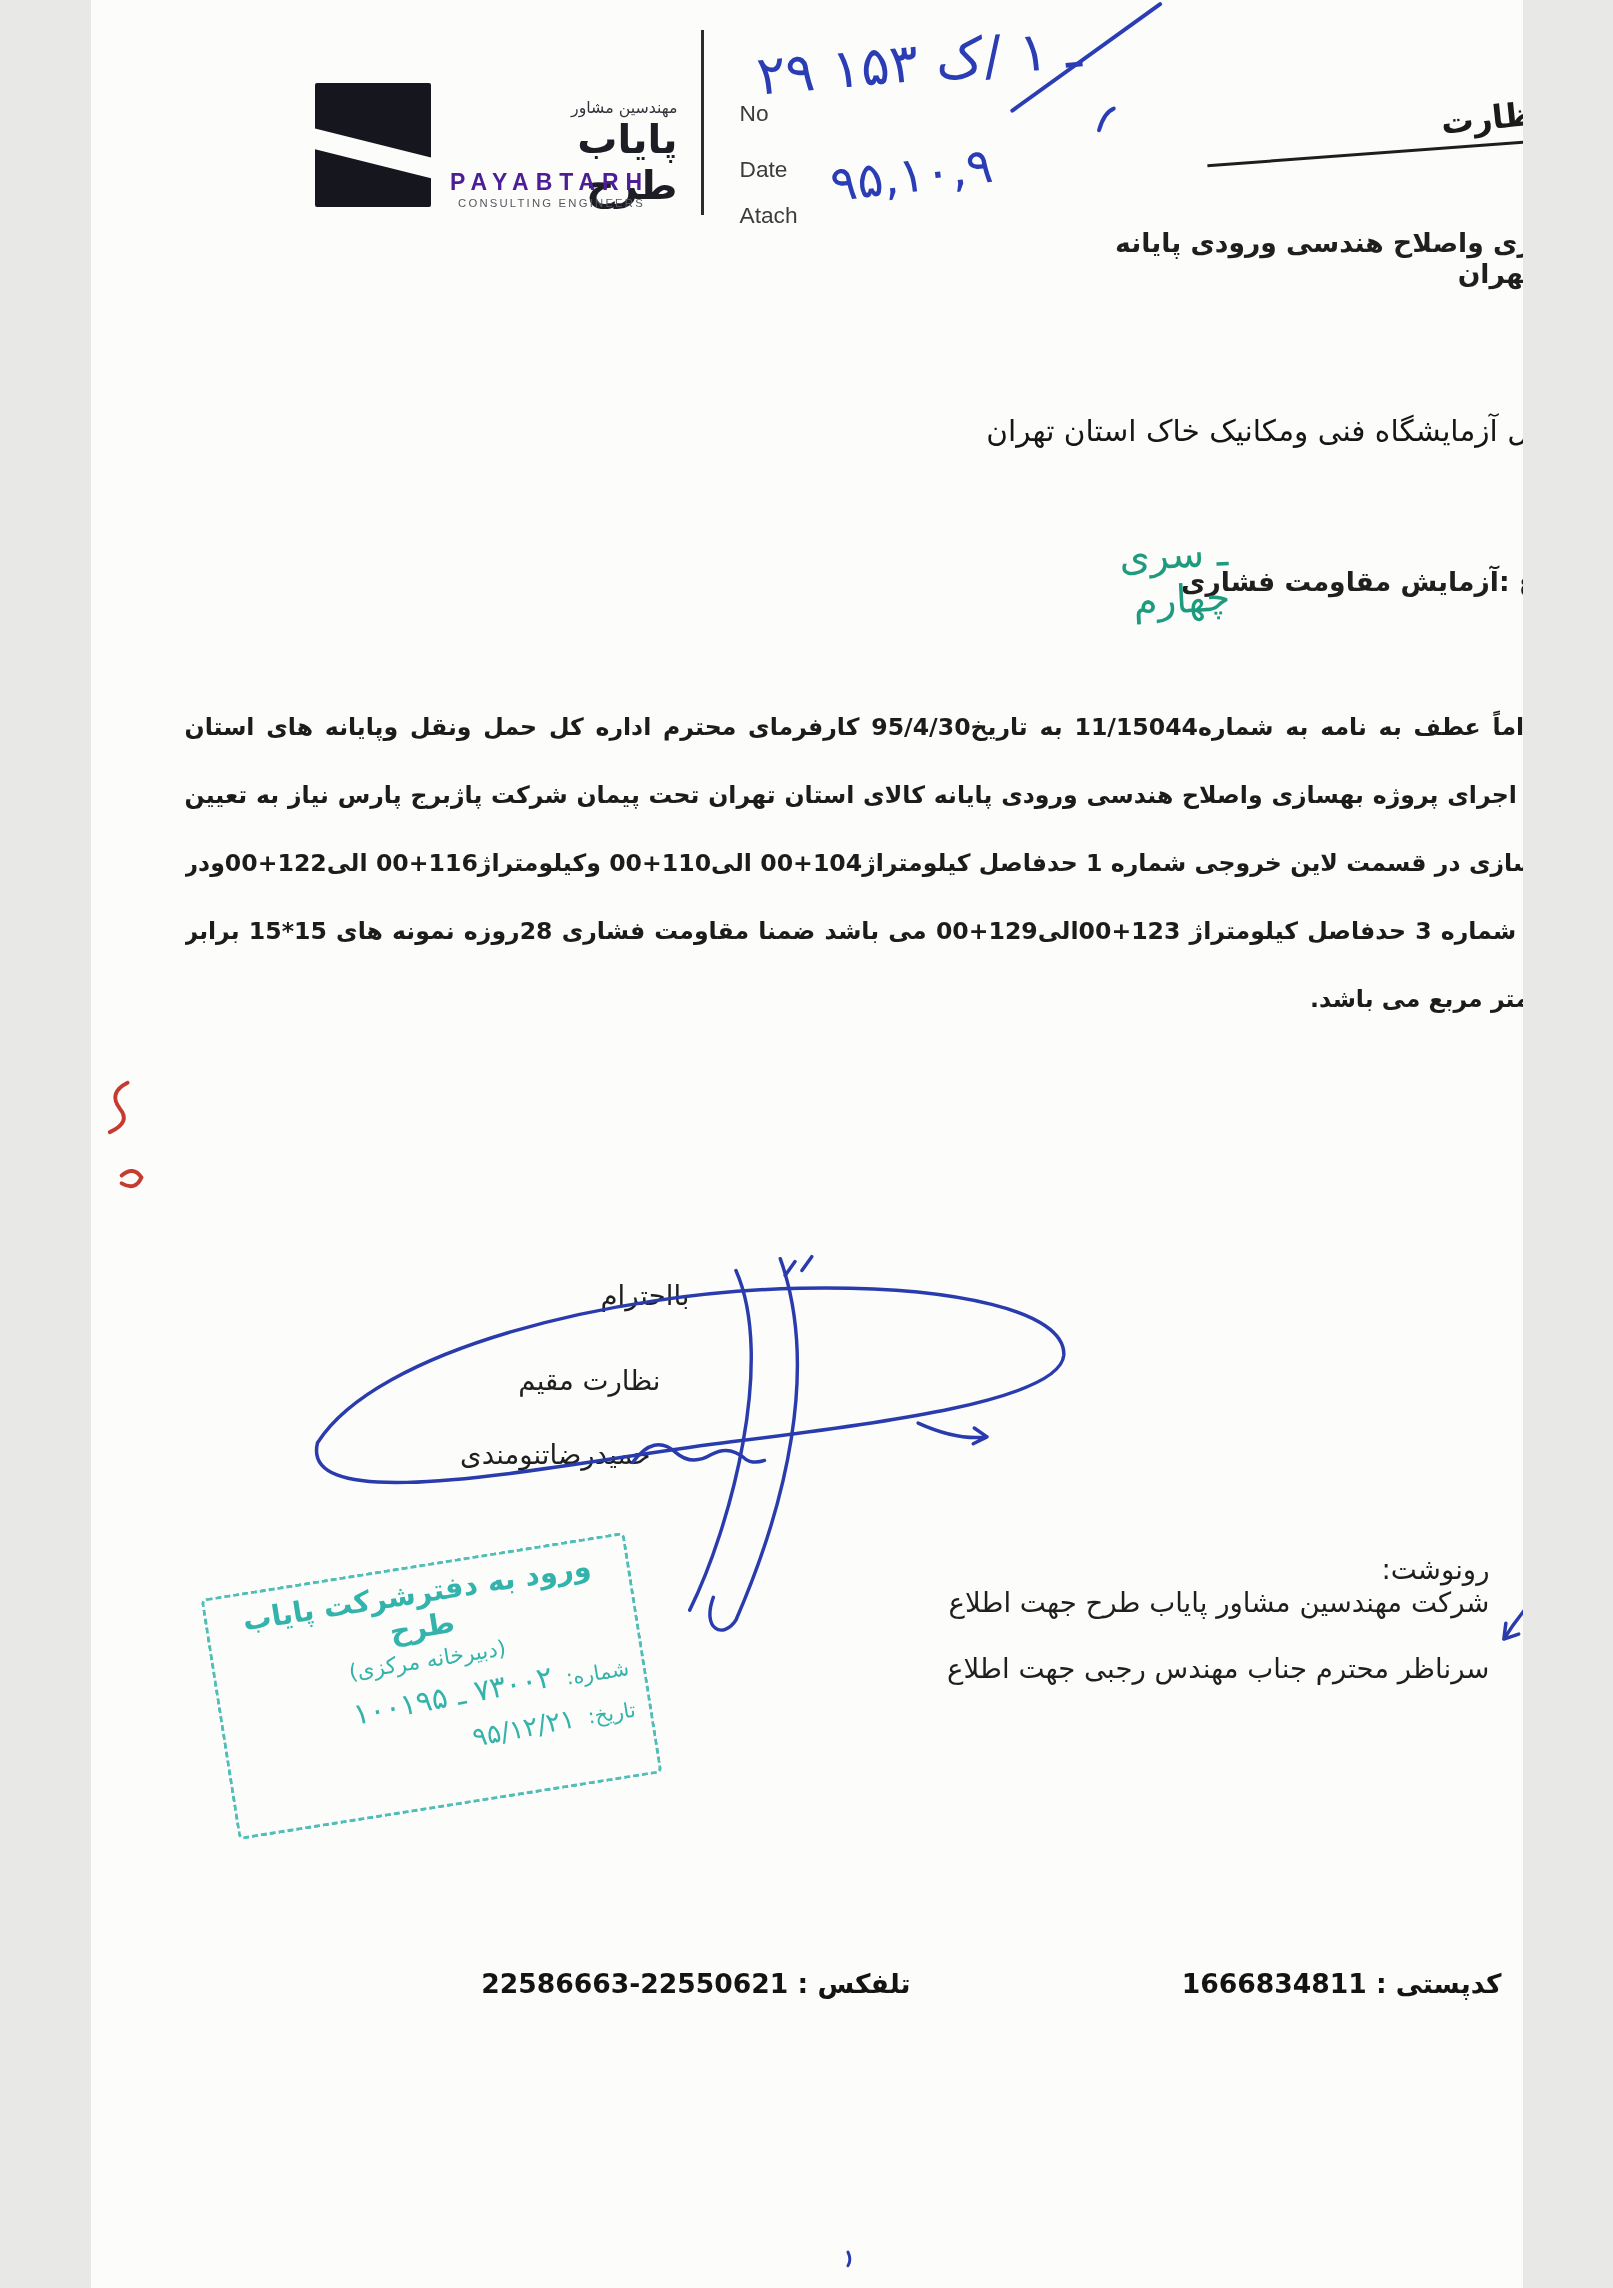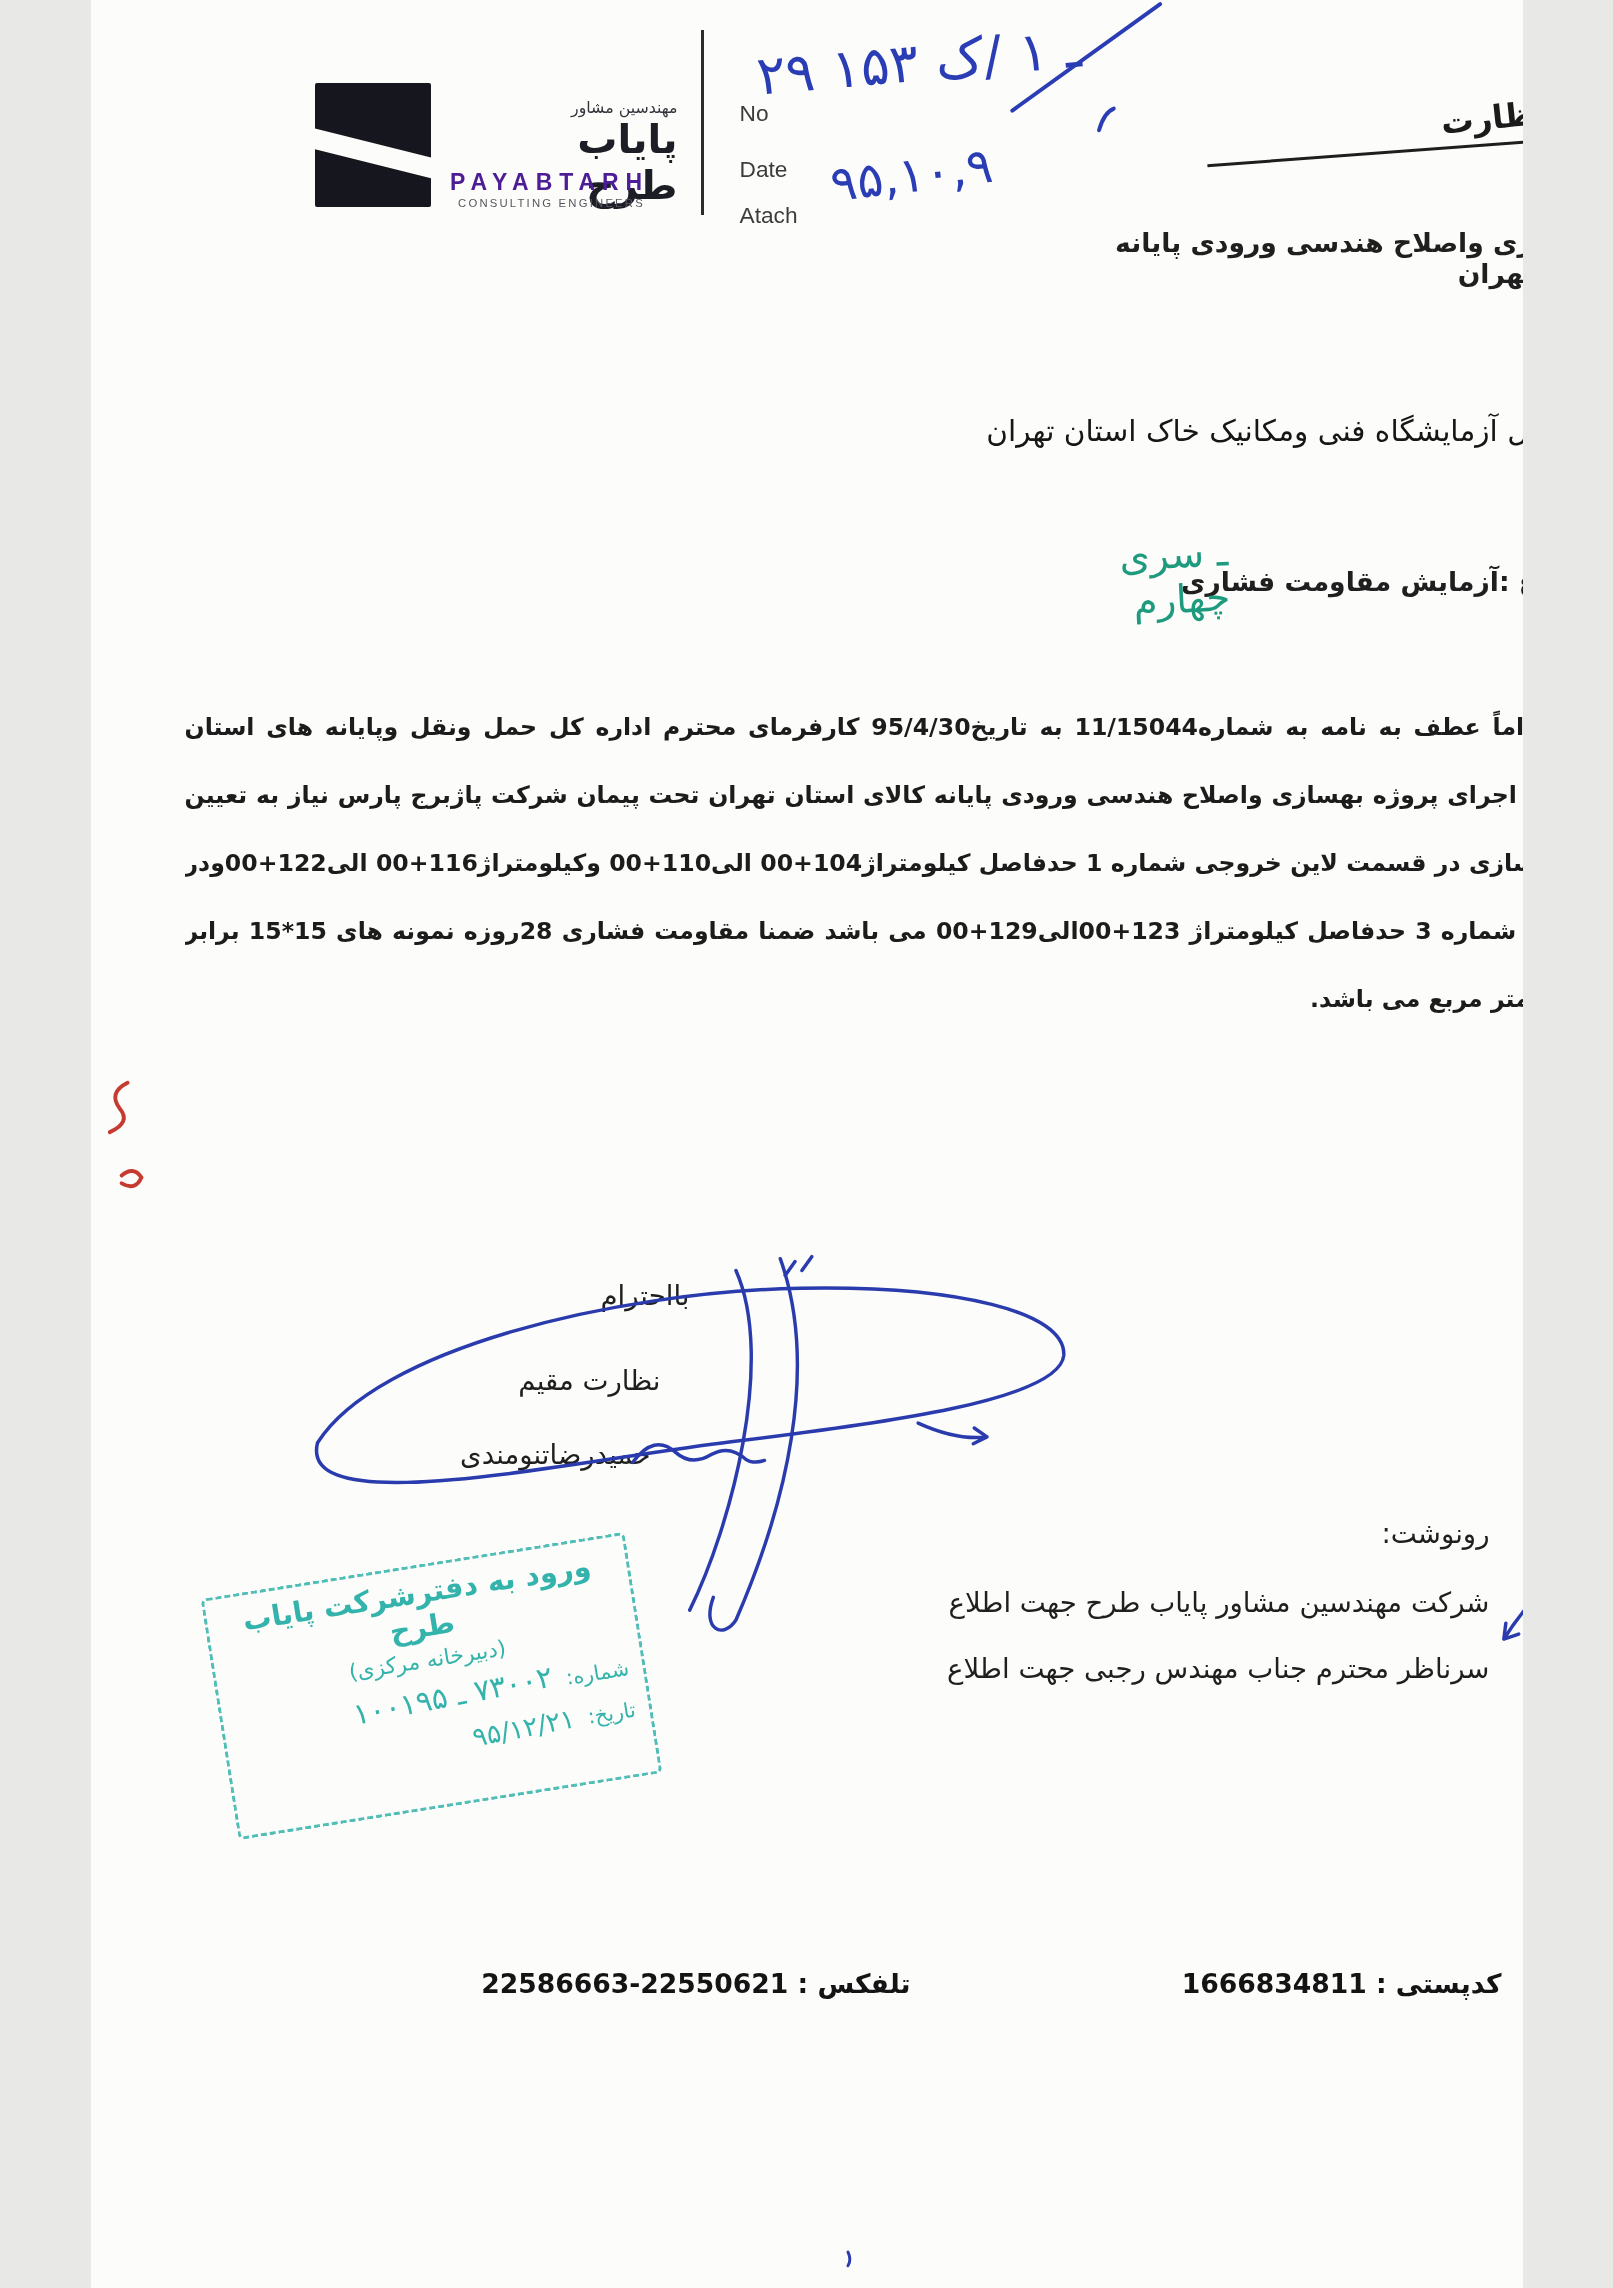--- a/index.html
+++ b/index.html
@@ -42,21 +42,21 @@
   .body-line{height:68px;line-height:68px;text-align:justify;text-align-last:justify;overflow:hidden;white-space:nowrap0;}
   .body-line.first{padding-right:39px;width:1389px;}
   .body-line.last{text-align:right;text-align-last:right;}
 
   
   .sig-closing{left:402px;top:1279px;width:197px;font-size:27.6px;}
   .sig-role{left:353px;top:1364px;width:217px;font-size:27.6px;}
   .sig-name{left:264px;top:1438px;width:296px;font-size:27.6px;}
 
   
-  .cc-heading{left:1212px;top:1517px;width:187px;font-size:27.6px;}
+  .cc-heading{left:1212px;top:1553px;width:187px;font-size:27.6px;}
   .cc-list{left:847px;top:1570px;width:552px;font-size:27.6px;}
   .cc-item{line-height:66px;height:66px;}
 
   
   .stamp{left:126px;top:1564px;width:429px;height:244px;transform:rotate(-9deg);
          border:3px dashed rgba(43,177,168,0.85);border-radius:5.9px;color:#2bb1a8;
          padding:7.9px 13.8px;box-sizing:border-box;opacity:.96;}
   .stamp-l1{font-size:28.6px;font-weight:bold;text-align:center;}
   .stamp-l2{font-size:21.7px;text-align:center;margin-top:3.9px;}
   .stamp-row{display:flex;align-items:center;gap:13.8px;margin-top:9.9px;}

